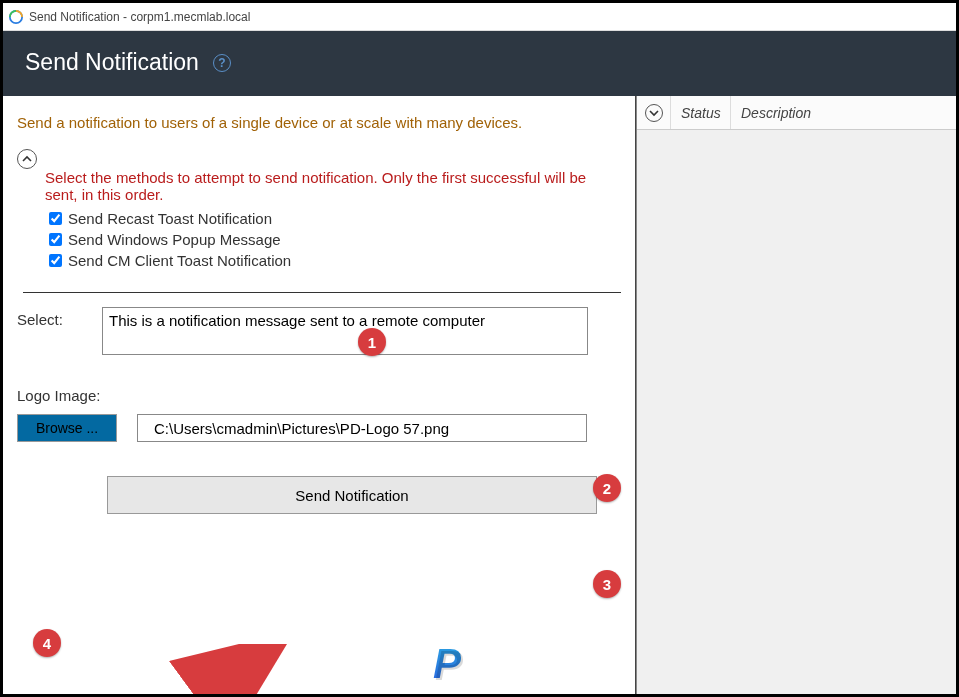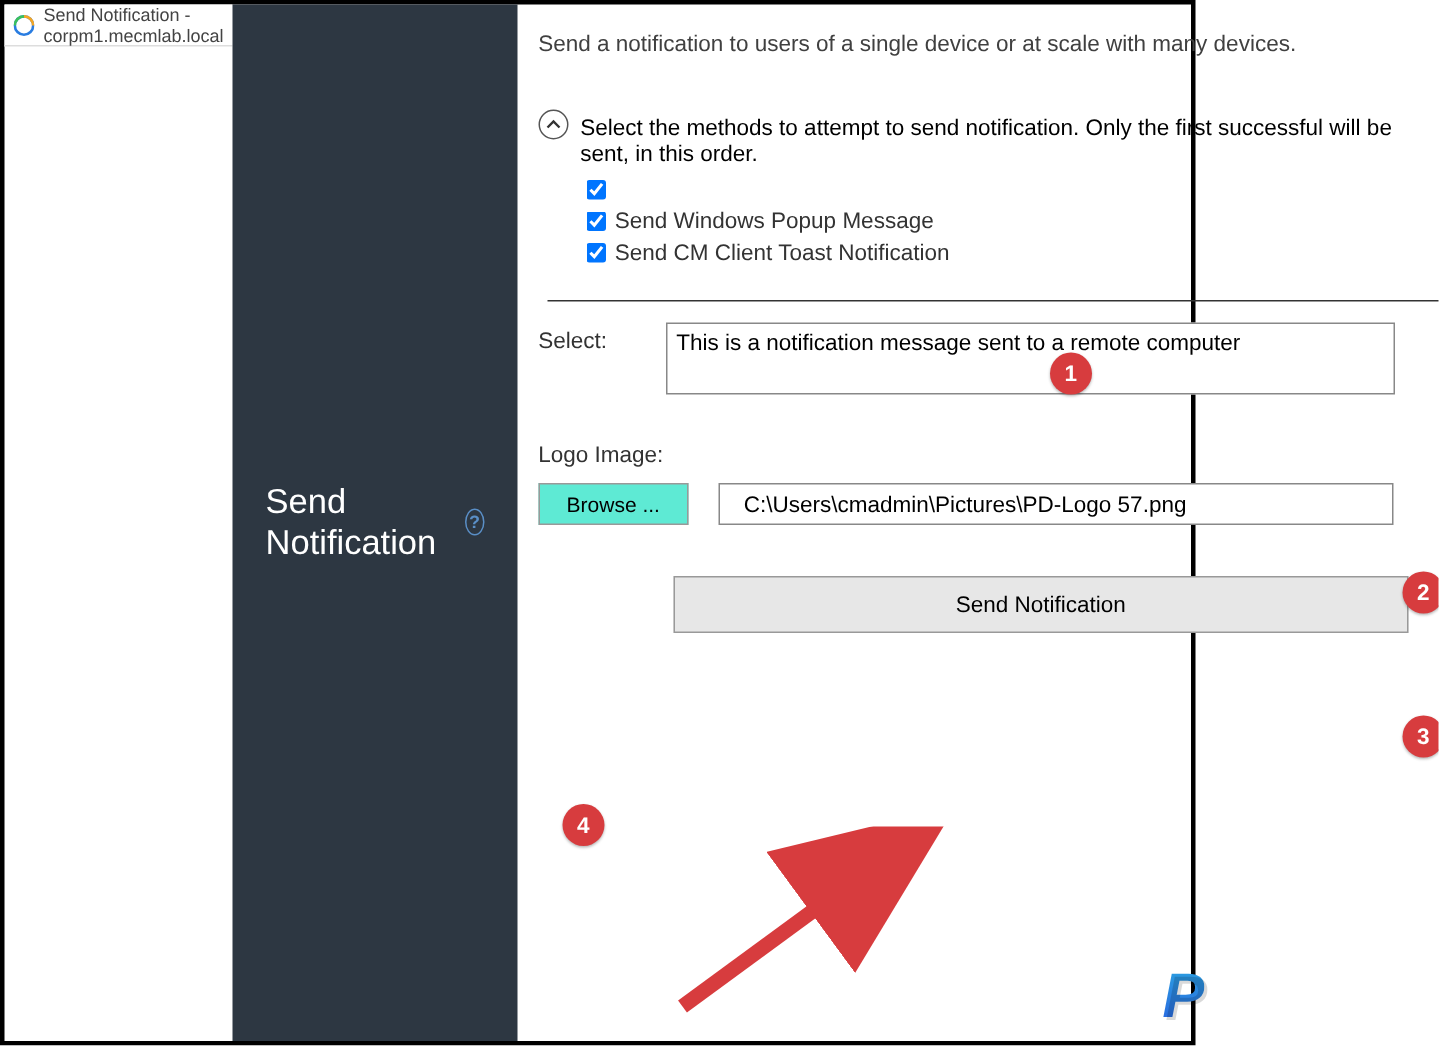--- a/index.html
+++ b/index.html
@@ -4,25 +4,25 @@
 <style>
   * { box-sizing: border-box; }
   body {
     margin: 0;
     font-family: "Segoe UI", Arial, sans-serif;
     font-size: 14px;
     color: #333;
     background: #fff;
   }
   .window {
-    width: 797px;
+    width: 959px;
     height: 697px;
     border: 3px solid #000;
     display: flex;
-    flex-direction: row;
+    flex-direction: column;
     position: relative;
   }
   .titlebar {
     height: 28px;
     background: #fff;
     display: flex;
     align-items: center;
     padding: 0 6px;
     border-bottom: 1px solid #ddd;
     font-size: 12px;
@@ -64,43 +64,43 @@
   }
   .main-pane {
     flex: 1;
     padding: 18px 14px 0 14px;
     position: relative;
     border-right: 1px solid #444;
     overflow: hidden;
   }
   .intro {
     font-size: 15px;
-    color: #404040;
-    margin-bottom: 35px;
+    color: #a16207;
+    margin-bottom: 18px;
   }
   .adv-row {
     display: flex;
     align-items: flex-start;
   }
   .chevron-circle {
     width: 20px; height: 20px;
     border: 1.5px solid #555;
     border-radius: 50%;
     display: inline-flex;
     align-items: center; justify-content: center;
     margin-right: 8px;
     cursor: pointer;
     flex-shrink: 0;
   }
   .adv-content { flex: 1; }
   .adv-title { font-size: 15px; color: #222; }
   .adv-desc {
     font-size: 15px;
-    color: #000000;
-    margin: 4px 0 6px 0;
+    color: #b91c1c;
+    margin: 20px 0 6px 0;
     max-width: 560px;
   }
   .cb-row {
     display: flex;
     align-items: center;
     margin: 2px 0;
     font-size: 15px;
   }
   .cb-row input { margin-right: 6px; }
   .hr {
@@ -128,21 +128,21 @@
   }
   textarea.txt { height: 48px; resize: none; }
   .logo-label { font-size: 15px; margin-top: 32px; }
   .logo-row {
     display: flex;
     align-items: center;
     margin-top: 10px;
   }
   .browse-btn {
     width: 100px; height: 28px;
-    background: #5eead4;
+    background: #0369a1;
     border: 1px solid #999;
     font-size: 14px;
     cursor: pointer;
     margin-right: 20px;
   }
   .logo-path {
     border: 1px solid #888;
     padding: 4px 16px;
     font-size: 15px;
     width: 450px;
@@ -256,20 +256,21 @@
       <div class="adv-row">
         <span class="chevron-circle">
           <svg width="10" height="10" viewBox="0 0 10 10">
               <path d="M1 7 L5 3 L9 7" fill="none" stroke="#333" stroke-width="1.6"></path>
             </svg>
         </span>
         <div class="adv-content">
           <div class="adv-desc">Select the methods to attempt to send notification. Only the first successful will be sent, in this order.</div>
           <label class="cb-row">
             <input type="checkbox" checked="" style="">
+            <span>Send Recast Toast Notification</span>
           </label>
           <label class="cb-row">
             <input type="checkbox" checked="" style="">
             <span>Send Windows Popup Message</span>
           </label>
           <label class="cb-row">
             <input type="checkbox" checked="" style="">
             <span>Send CM Client Toast Notification</span>
           </label>
         </div>

